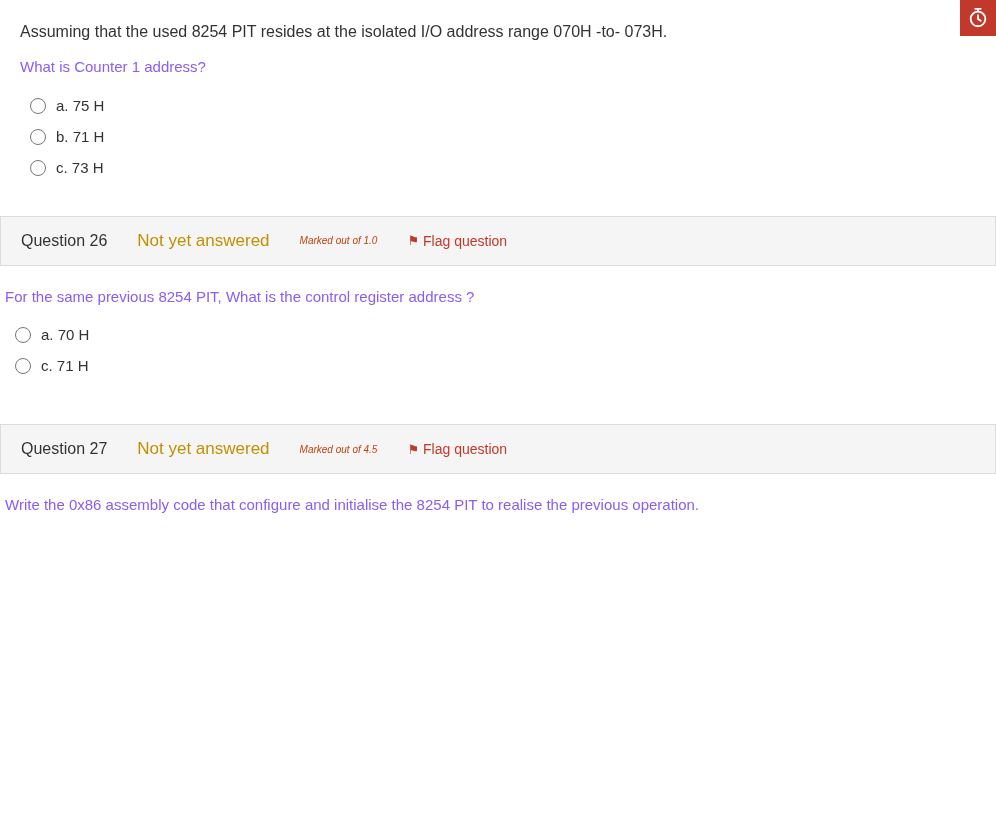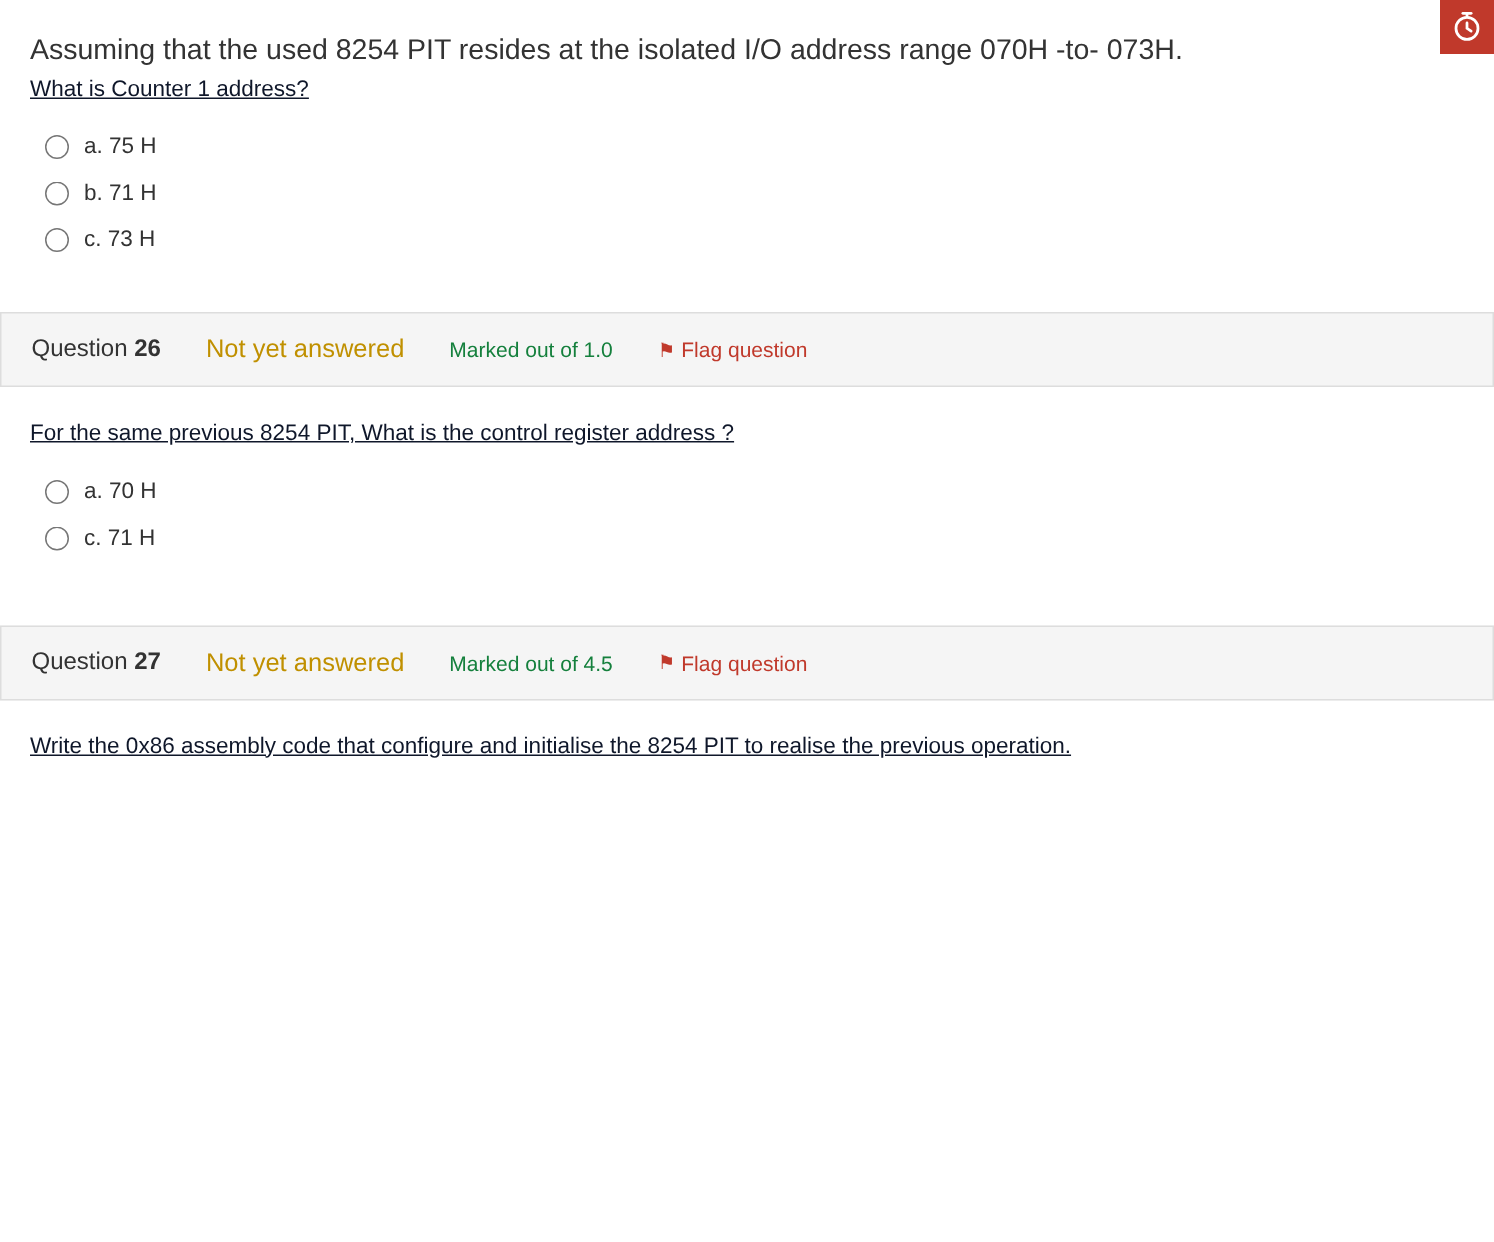--- a/index.html
+++ b/index.html
@@ -5,31 +5,31 @@
     * { box-sizing: border-box; margin: 0; padding: 0; }
     body {
       font-family: Arial, sans-serif;
       font-size: 15px;
       color: #333;
       background: #fff;
       width: 996px;
     }
 
     .intro-text {
-      font-size: 19px;
+      font-size: 16px;
       color: #333;
+      margin-bottom: 12px;
       line-height: 1.5;
     }
 
     .question-text {
       font-size: 15px;
-      color: #0f172a;
+      color: #8b5cf6;
       margin-bottom: 18px;
       line-height: 1.5;
-      text-decoration: underline;
     }
 
     .options-list {
       list-style: none;
       padding: 0;
       margin-left: 10px;
       margin-bottom: 30px;
     }
 
     .option-item {
@@ -57,32 +57,33 @@
       margin-bottom: 0;
     }
 
     .question-header-title {
       font-size: 16px;
       font-weight: normal;
       color: #333;
     }
 
     .question-header-title strong {
-      font-weight: bold;
+      font-weight: normal;
       margin-top: 32px;
     }
 
     .question-status {
       font-size: 17px;
       color: #c09000;
     }
 
     .question-marks {
-      font-size: 14px;
-      color: #15803d;
+      font-size: 10px;
+      color: #c2410c;
+      font-style: italic;
     }
 
     .flag-question {
       display: flex;
       align-items: center;
       gap: 4px;
       font-size: 14px;
       color: #c0392b;
       cursor: pointer;
       text-decoration: none;
@@ -91,21 +92,21 @@
     .flag-icon {
       font-size: 13px;
       color: #c0392b;
     }
 
     .question-block {
       margin-bottom: 10px;
     }
 
     .question-body {
-      padding: 20px 20px 10px 20px;
+      padding: 20px 20px 10px 5px;
     }
 
     .top-section {
       padding: 20px 20px 10px 20px;
       margin-bottom: 0;
     }
 
     .page-wrapper {
       position: relative;
     }

